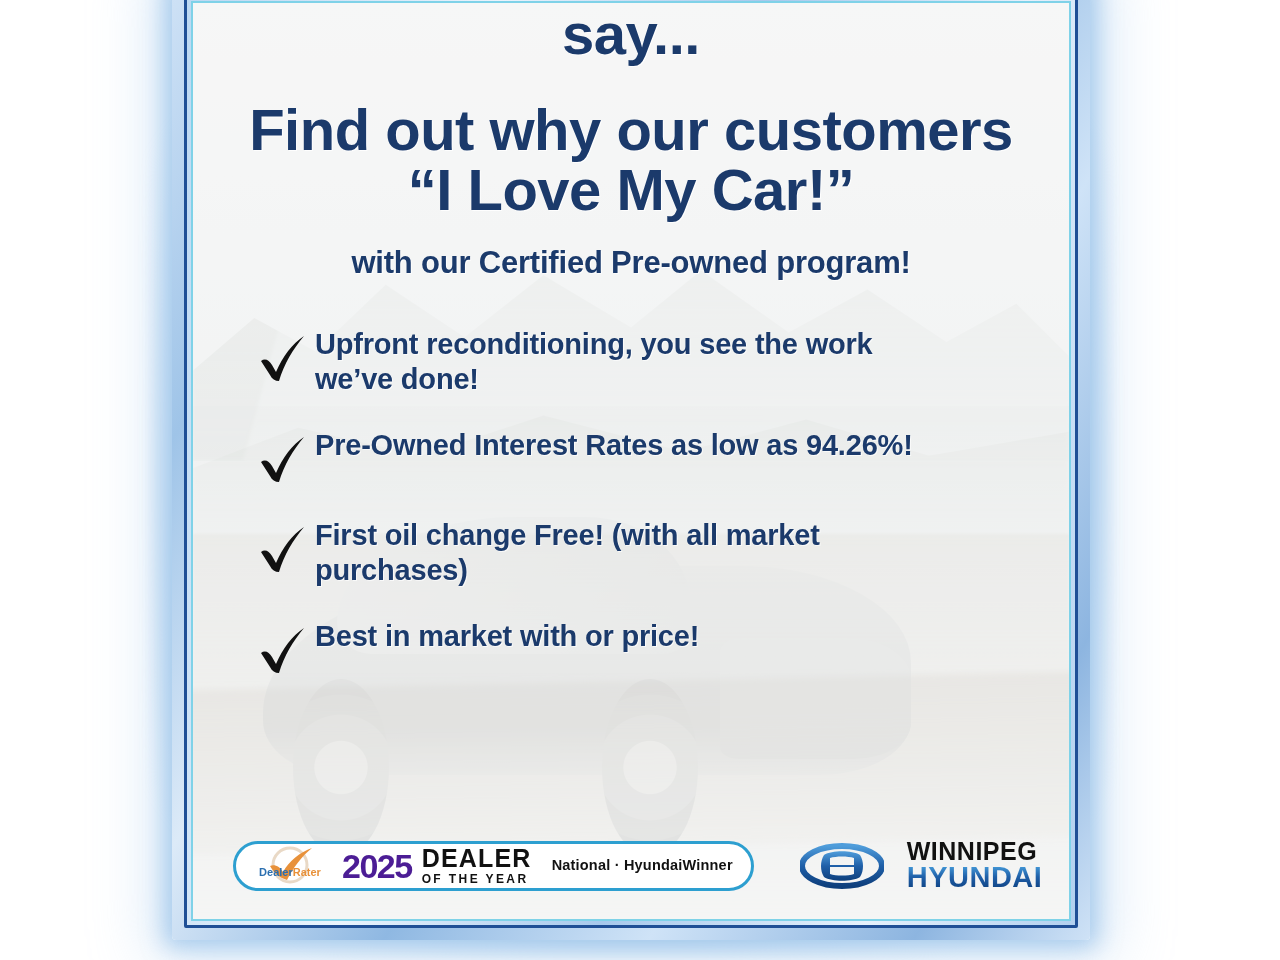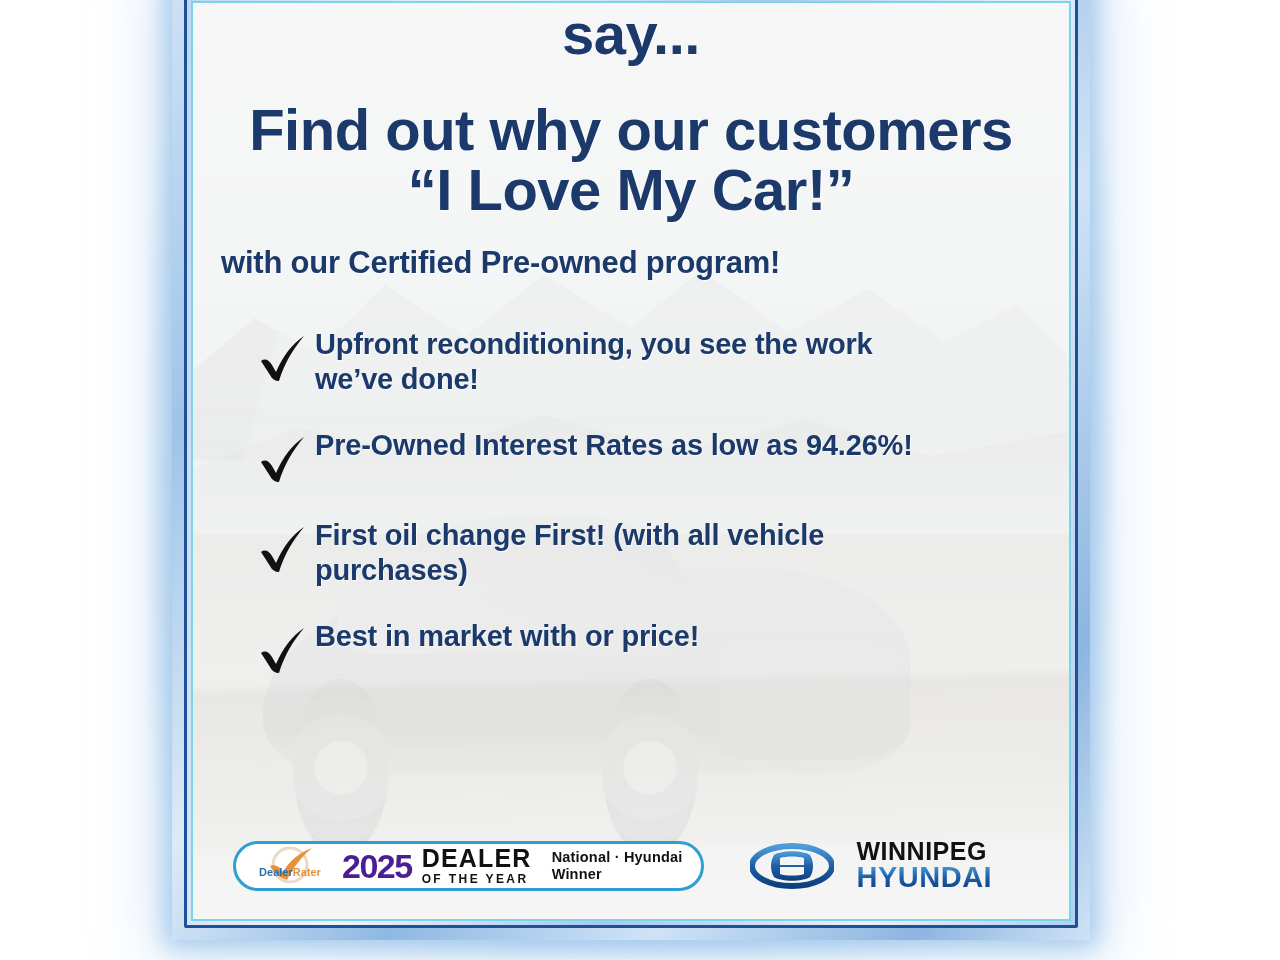--- a/index.html
+++ b/index.html
@@ -120,21 +120,21 @@
     font-weight:bold;
     text-align:center;
     line-height:1.0;
     letter-spacing:-.5px;
     text-shadow:1px 1px 0 rgba(255,255,255,.85);
   }
   .h-line1{font-size:58px;margin-top:38px;}
   .h-line2{font-size:58px;margin-top:2px;}
   .h-line3{font-size:58px;margin-top:2px;text-align:center;}
   .sub{
-    color:#1b3a6b;font-weight:bold;
+    color:#1b3a6b;font-weight:bold;text-align:center;
     font-size:31px;margin-top:26px;letter-spacing:-.2px;
     text-shadow:1px 1px 0 rgba(255,255,255,.8);
   }
 
   .bullets{margin-top:44px;padding-left:34px;}
   .bullet{display:flex;align-items:flex-start;margin-bottom:28px;}
   .check{
     flex:0 0 auto;width:56px;height:56px;margin-top:6px;margin-right:4px;
   }
   .check svg{display:block;width:56px;height:56px;}
@@ -161,21 +161,21 @@
   }
   .dr-logo{position:relative;width:84px;height:40px;flex:0 0 auto;}
   .dr-logo svg{display:block;}
   .dr-year{
     color:#4c1d95;font-weight:bold;font-size:34px;letter-spacing:-1.5px;
     line-height:1;
   }
   .dr-doty{display:flex;flex-direction:column;justify-content:center;line-height:1;}
   .dr-doty .d1{color:#111;font-weight:bold;font-size:25px;letter-spacing:1.2px;}
   .dr-doty .d2{color:#111;font-weight:bold;font-size:12px;letter-spacing:2.4px;margin-top:2px;}
-  .dr-win{display:flex;flex-direction:column;justify-content:center;line-height:1.18;margin-left:10px;}
+  .dr-win{display:flex;flex-direction:row;justify-content:center;line-height:1.18;margin-left:10px;}
   .dr-win span{color:#111;font-weight:bold;font-size:14.5px;letter-spacing:.2px;}
 
   .wh-logo{
     flex:0 0 auto;display:flex;align-items:center;gap:23px;margin-left:26px;
   }
   .wh-mark{width:84px;height:46px;flex:0 0 auto;}
   .wh-words{display:flex;flex-direction:column;line-height:.94;}
   .wh-words .w1{
     color:#111;font-weight:bold;font-size:25px;letter-spacing:.5px;
   }
@@ -241,21 +241,21 @@
                 </span>
                 <span class="btext">Pre-Owned Interest Rates as low as 94.26%!</span>
               </div>
 
               <div class="bullet">
                 <span class="check">
                   <svg viewBox="0 0 56 56" aria-hidden="true">
                     <path d="M6 30 C10 27 14 29 17 34 L21 41 C28 25 37 13 49 5 C38 18 29 33 24 50 C20 50 17 48 15 44 Z" fill="#111111"></path>
                   </svg>
                 </span>
-                <span class="btext">First oil change First! (with all vehicle purchases)</span>
+                <span class="btext">First oil change Free! (with all market purchases)</span>
               </div>
 
               <div class="bullet">
                 <span class="check">
                   <svg viewBox="0 0 56 56" aria-hidden="true">
                     <path d="M6 30 C10 27 14 29 17 34 L21 41 C28 25 37 13 49 5 C38 18 29 33 24 50 C20 50 17 48 15 44 Z" fill="#111111"></path>
                   </svg>
                 </span>
                 <span class="btext">Best in market with or price!</span>
               </div>

